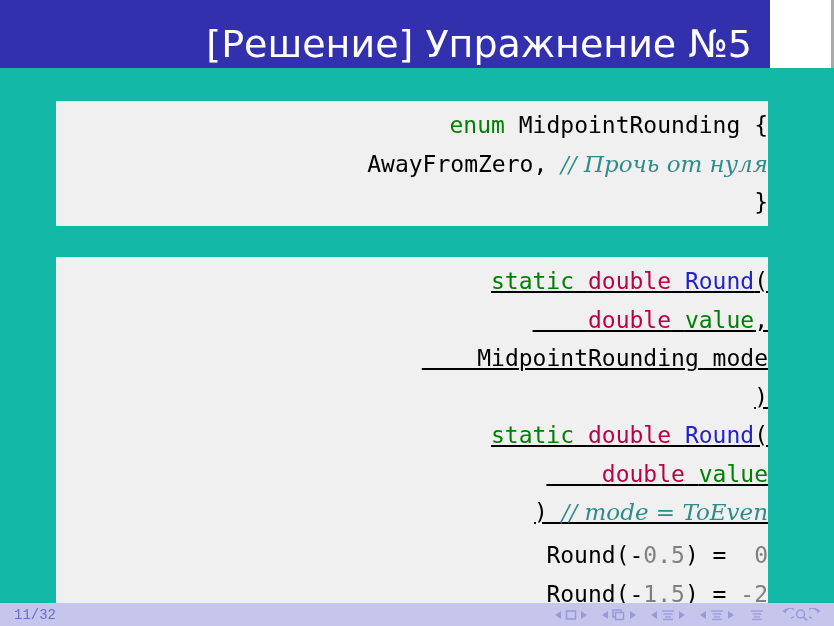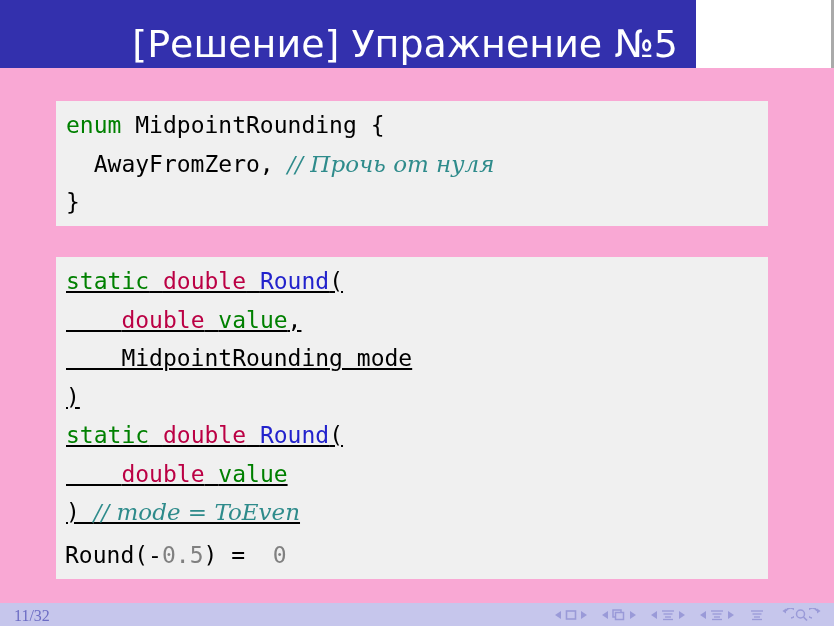--- a/index.html
+++ b/index.html
@@ -24,21 +24,21 @@
     background: #aaaaaa;
   }
   .edge-left  { left: 0; }
   .edge-right { right: 0; }
 
   
   .titlebar {
     position: absolute;
     left: 0;
     top: 0;
-    width: 696px;
+    width: 770px;
     height: 68px;
     background: #3330ad;
     box-sizing: border-box;
   }
   .titlebar .title-text {
     position: absolute;
     right: 18px;
     bottom: 2px;
     color: #ffffff;
     font-family: "DejaVu Sans", sans-serif;
@@ -49,21 +49,22 @@
     letter-spacing: 0px;
   }
 
   
   .content {
     position: absolute;
     left: 0;
     top: 68px;
     width: 834px;
     height: 535px;
-    background: #f9a8d4;
+    background: #14b8a6;
+    text-align: right;
   }
 
   
   .codeblock {
     position: absolute;
     left: 56px;
     background: #f0f0f0;
     font-family: "DejaVu Sans Mono", monospace;
     font-size: 23px;
     line-height: 38.5px;
@@ -92,22 +93,22 @@
     left: 0;
     top: 603px;
     width: 834px;
     height: 23px;
     background: #c6c6ec;
   }
   .footer .pageno {
     position: absolute;
     left: 14px;
     top: 4px;
-    font-family: Liberation Serif, serif;
-    font-size: 16px;
+    font-family: Liberation Mono, monospace;
+    font-size: 14px;
     color: #6c6cc4;
   }
   .navsyms {
     position: absolute;
     right: 10px;
     top: 3px;
     height: 18px;
     display: flex;
     align-items: center;
     gap: 0px;
@@ -123,21 +124,21 @@
 <div class="edge-right"></div>
 
 <div class="titlebar">
   <div class="title-text">[Решение] Упражнение №5</div>
 </div>
 
 <div class="content">
 
   <pre class="codeblock b1" id="cb0"><span class="ln"><span class="kw">enum</span><span class="pl"> MidpointRounding {</span></span><span class="ln"><span class="pl">  AwayFromZero, </span><span class="cm">// Прочь от нуля</span></span><span class="ln"><span class="pl">}</span></span></pre>
   <pre class="codeblock b2" id="cb1"><span class="ln"><span class="kw">static</span><span class="pl"> </span><span class="typ">double</span><span class="pl"> </span><span class="fn">Round</span><span class="pl">(</span></span><span class="ln"><span class="pl">    </span><span class="typ">double</span><span class="pl"> </span><span class="kw">value</span><span class="pl">,</span></span><span class="ln"><span class="pl">    MidpointRounding mode</span></span><span class="ln"><span class="pl">)</span></span><span class="ln"><span class="kw">static</span><span class="pl"> </span><span class="typ">double</span><span class="pl"> </span><span class="fn">Round</span><span class="pl">(</span></span><span class="ln"><span class="pl">    </span><span class="typ">double</span><span class="pl"> </span><span class="kw">value</span></span><span class="ln"><span class="pl">) </span><span class="cm">// mode = ToEven</span></span></pre>
-  <pre class="codeblock b3" id="cb2"><span class="ln"><span class="pl">Round(-</span><span class="num">0.5</span><span class="pl">) =  </span><span class="num">0</span></span></pre>
+  <pre class="codeblock b3" id="cb2"><span class="ln"><span class="pl">Round(-</span><span class="num">0.5</span><span class="pl">) =  </span><span class="num">0</span></span><span class="ln"><span class="pl">Round(-</span><span class="num">1.5</span><span class="pl">) = </span><span class="num">-2</span></span></pre>
 
 </div>
 
 <div class="footer">
   <div class="pageno">11/32</div>
   <div class="navsyms">
 
     <span class="navgroup">
       <svg width="9" height="12" viewBox="0 0 9 12">
           <polygon points="7,2 7,10 1,6" fill="#9a9ad8"></polygon>

